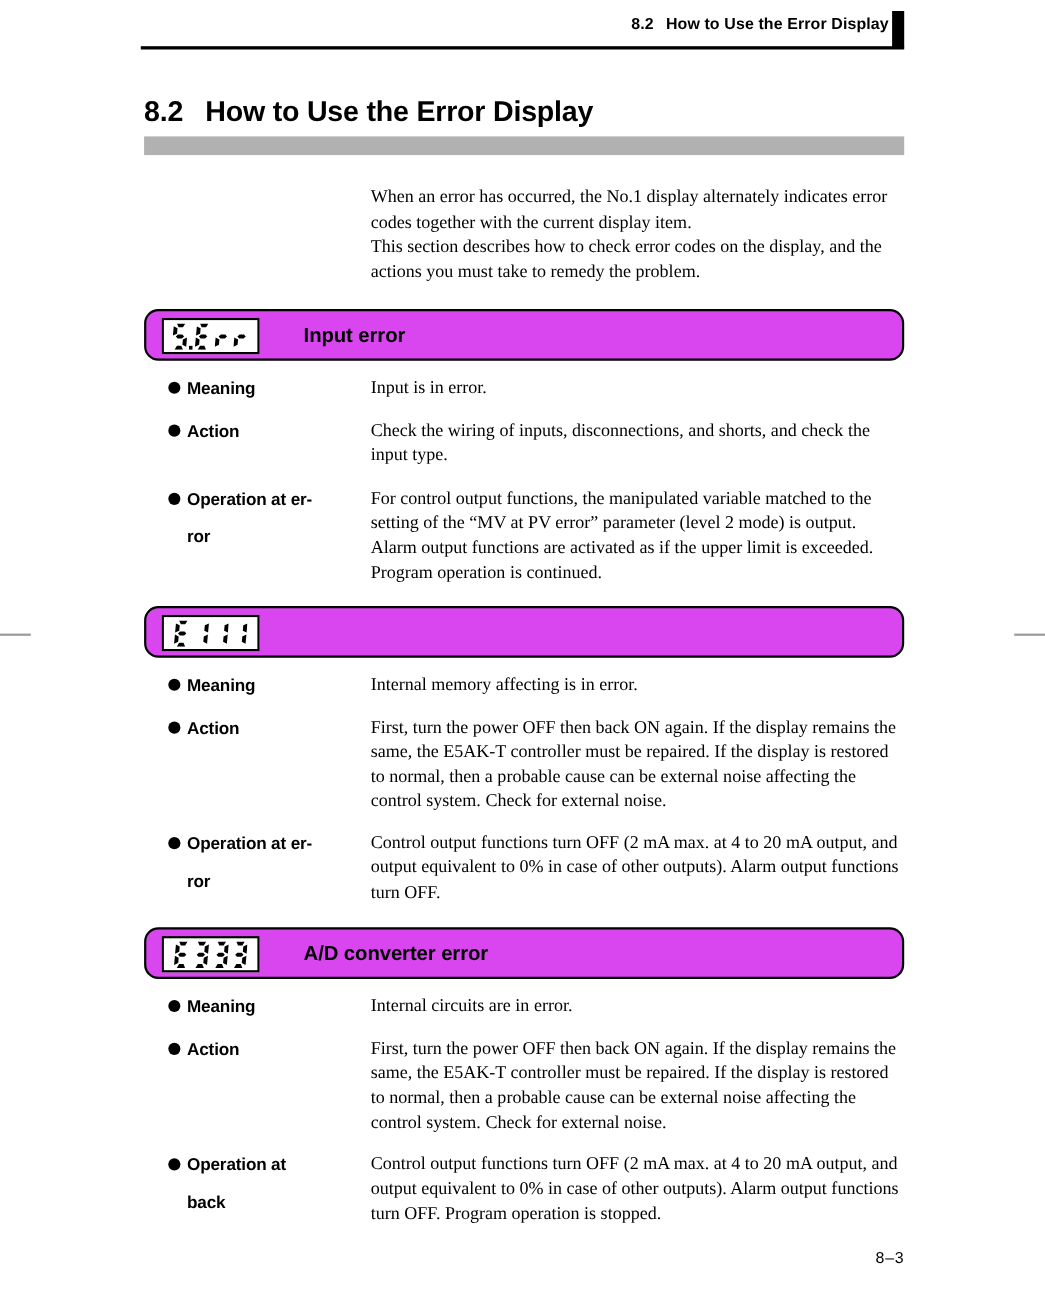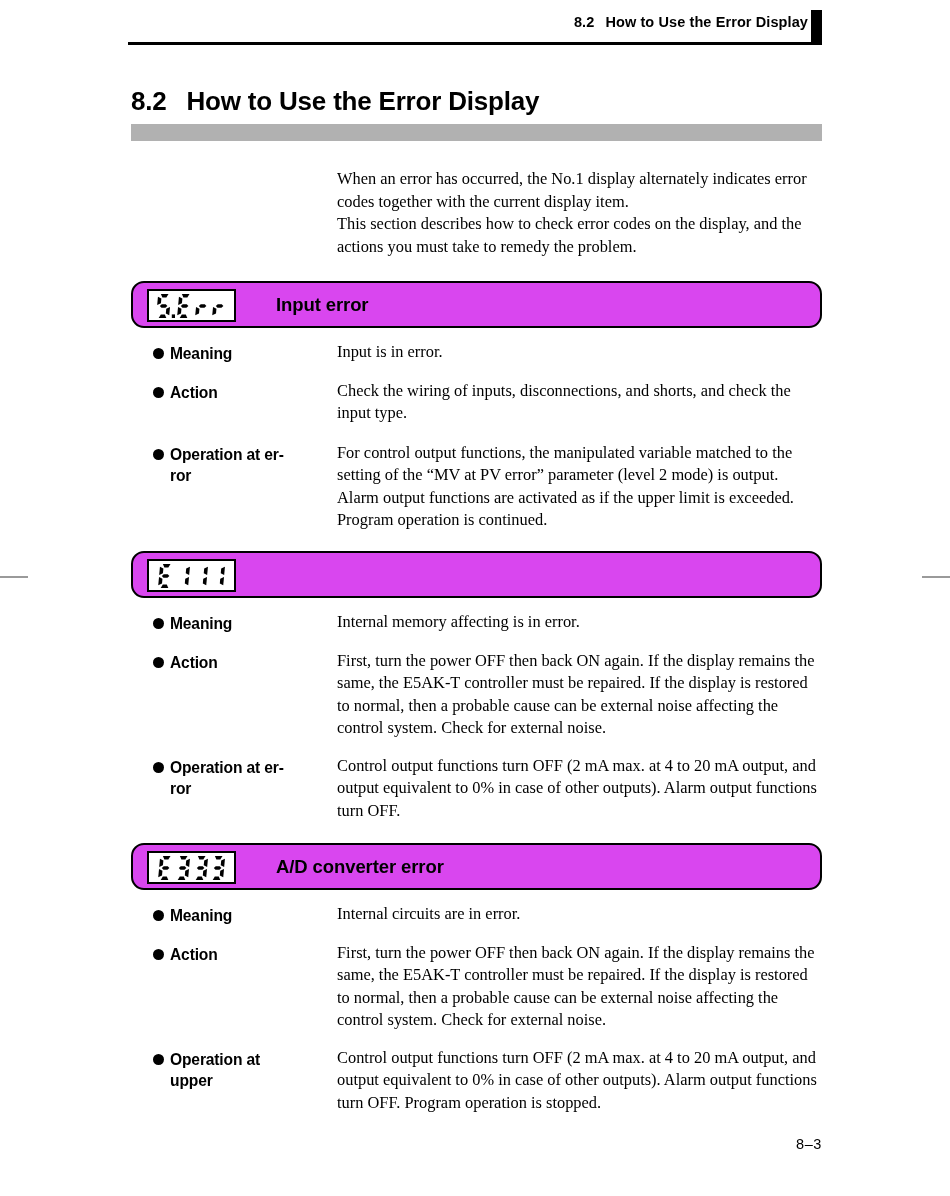--- a/index.html
+++ b/index.html
@@ -146,20 +146,21 @@
     height: 11px;
     border-radius: 50%;
     background: #000000;
     margin-right: 6px;
     vertical-align: 0.5px;
   }
   .row-label .lbl-wrap { display: inline; }
   .row-label .lbl-second {
     display: block;
     margin-left: 17px;
+    margin-top: 13px;
   }
   .row-body {
     position: absolute;
     left: 184px;
     top: -2px;
     width: 486px;
     font-size: 16.4px;
     line-height: 22.4px;
   }
   .row-body p { margin: 0; }
@@ -367,20 +368,20 @@
         <p>Internal circuits are in error.</p>
       </div>
     </div>
     <div class="row" style="top: 944px;">
       <div class="row-label"><span class="bullet"></span><span class="lbl-wrap">Action</span></div>
       <div class="row-body">
         <p>First, turn the power OFF then back ON again. If the display remains the same, the E5AK-T controller must be repaired. If the display is restored to normal, then a probable cause can be external noise affecting the control system. Check for external noise.</p>
       </div>
     </div>
     <div class="row" style="top: 1049px;">
-      <div class="row-label"><span class="bullet"></span><span class="lbl-wrap">Operation at</span><span class="lbl-second">upper</span></div>
+      <div class="row-label"><span class="bullet"></span><span class="lbl-wrap">Operation at</span><span class="lbl-second">back</span></div>
       <div class="row-body">
         <p>Control output functions turn OFF (2 mA max. at 4 to 20 mA output, and output equivalent to 0% in case of other outputs). Alarm output functions turn OFF. Program operation is stopped.</p>
       </div>
     </div>
   </div>
 
 <div class="page-num">8–3</div>
 
 </body></html>

